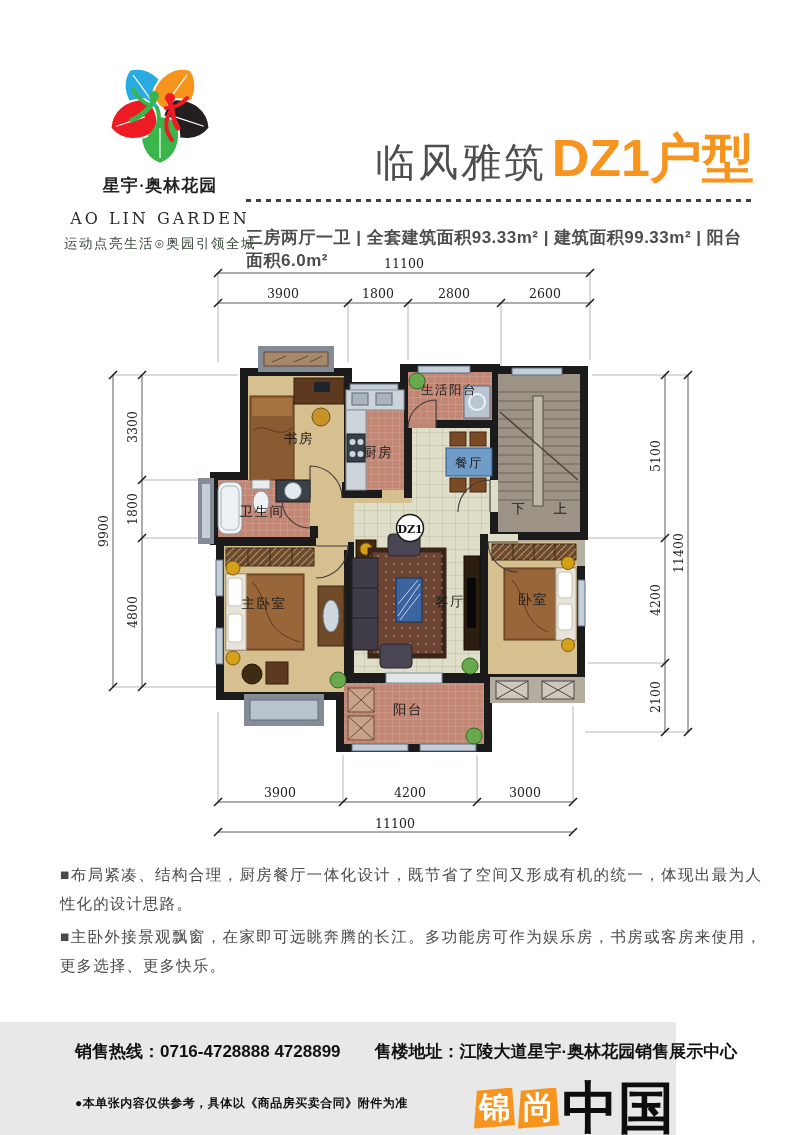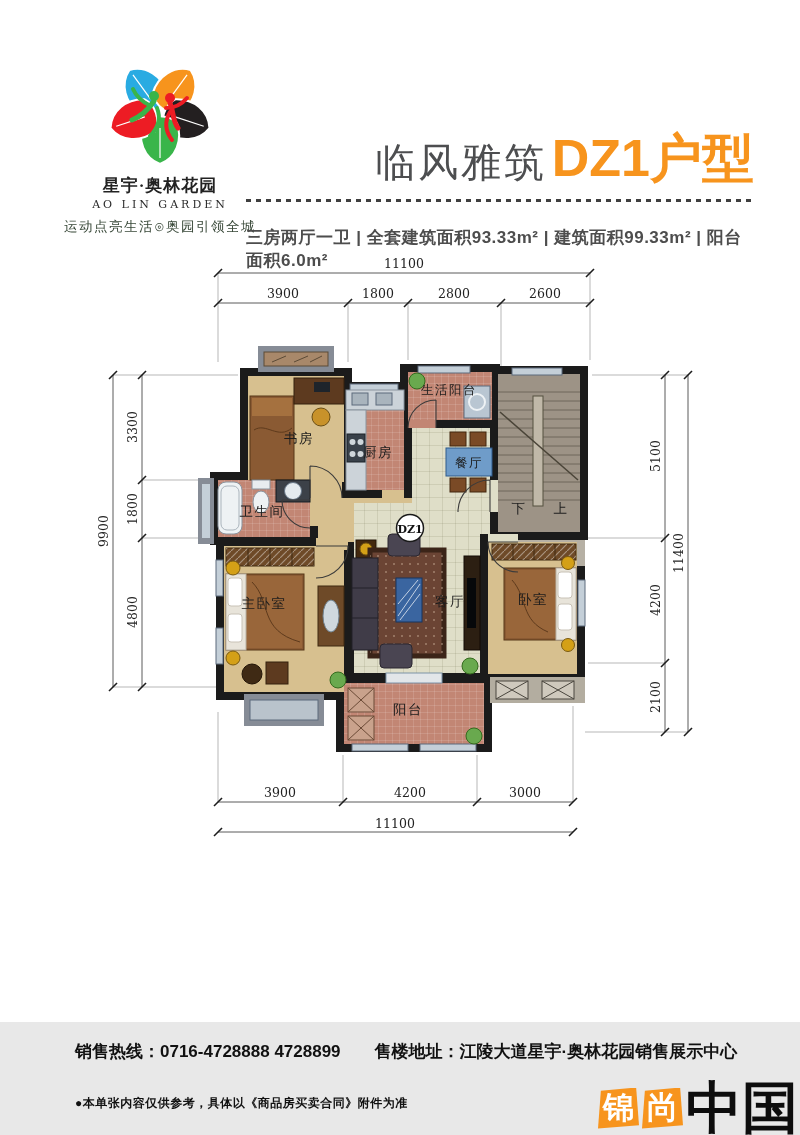--- a/index.html
+++ b/index.html
@@ -2,21 +2,21 @@
 <html><head>
 <meta charset="utf-8">
 <style>
   html,body{margin:0;padding:0;background:#fff;}
   .page{position:relative;width:800px;height:1135px;background:#fff;overflow:hidden;
         font-family:"Liberation Sans",sans-serif;}
   
   .logo{position:absolute;left:62px;top:56px;width:196px;text-align:center;}
   .logo-cn{font-size:17px;font-weight:bold;color:#222;letter-spacing:1px;
            font-family:Liberation Serif, serif;margin-top:-2px;}
-  .logo-en{font-size:11px;color:#2b2b2b;letter-spacing:3px;font-family:"DejaVu Serif",serif;margin-top:1px;}
+  .logo-en{font-size:16px;color:#2b2b2b;letter-spacing:3px;font-family:"DejaVu Serif",serif;margin-top:12px;}
   .logo-tag{font-size:13.5px;font-weight:normal;color:#374737;letter-spacing:1.5px;margin-top:7px;}
   
   .title-block{position:absolute;left:246px;top:124px;width:508px;}
   .title-line{text-align:right;white-space:nowrap;}
   .t-sub{font-size:40px;color:#4d4e50;font-family:"DejaVu Serif",serif;letter-spacing:3px;}
   .t-main{font-size:52px;color:#f7941d;font-weight:bold;letter-spacing:0px;}
   .dashes{margin-top:5px;height:3px;
           background:repeating-linear-gradient(90deg,#3f3f3f 0 5px,transparent 5px 10px);}
   .specs{margin-top:24px;font-size:17px;font-weight:bold;color:#4d4d4d;letter-spacing:.5px;}
   
@@ -26,21 +26,21 @@
   .tk{stroke:#1d1d1d;stroke-width:1.6;}
   .dim{font:12.5px "DejaVu Serif",serif;fill:#222;text-anchor:middle;}
   .rl{font-size:13.5px;fill:#1c1c1c;letter-spacing:1.5px;text-anchor:middle;
       font-family:"Liberation Sans",sans-serif;}
   .door{stroke:#3b3b3b;stroke-width:1.1;fill:none;}
   
   .desc{position:absolute;left:60px;top:860px;width:702px;font-size:15.5px;color:#4a4a4a;
         line-height:1.9;letter-spacing:1.1px;text-align:justify;}
   .desc p{margin:0 0 3px 0;}
   
-  .footer{position:absolute;left:0;top:1022px;width:800px;height:113px;background:#e8e8e8;}
+  .footer{position:absolute;left:0;top:1022px;width:676px;height:113px;background:#e8e8e8;}
   .f-line1{position:absolute;left:75px;top:18px;font-size:17px;font-weight:bold;color:#111;white-space:nowrap;}
   .f-gap{display:inline-block;width:34px;}
   .f-line2{position:absolute;left:75px;top:45px;font-size:17px;font-weight:bold;color:#111;}
   .f-disc{position:absolute;left:75px;top:73px;font-size:12px;font-weight:bold;color:#111;letter-spacing:.5px;text-align:center;}
   .watermark{position:absolute;right:2px;top:58px;display:flex;align-items:center;}
   .wm-box{width:41px;height:41px;background:#f7941d;color:#fff;font-size:31px;font-weight:bold;
           display:flex;align-items:center;justify-content:center;margin-right:3px;
           clip-path:polygon(7% 8%,93% 0,100% 92%,0 100%);}
   .wm-cn{font-size:56px;font-weight:bold;color:#0d0d0d;line-height:1;letter-spacing:0;}
 </style>
@@ -420,20 +420,24 @@
     <text class="rl" x="299" y="193">书房</text>
     <text class="rl" x="378" y="207">厨房</text>
     <text class="rl" x="449" y="144" style="font-size:12.5px">生活阳台</text>
     <text class="rl" x="262" y="266">卫生间</text>
     <text class="rl" x="264" y="358">主卧室</text>
     <text class="rl" x="450" y="356">客厅</text>
     <text class="rl" x="533" y="354">卧室</text>
     <text class="rl" x="408" y="464">阳台</text>
   </svg>
 
+  <div class="desc">
+    <p>■布局紧凑、结构合理，厨房餐厅一体化设计，既节省了空间又形成有机的统一，体现出最为人性化的设计思路。</p>
+    <p>■主卧外接景观飘窗，在家即可远眺奔腾的长江。多功能房可作为娱乐房，书房或客房来使用，更多选择、更多快乐。</p>
+  </div>
 
   <div class="footer">
     <div class="f-line1">
       <span>销售热线：</span><span>0716-4728888 4728899</span><span class="f-gap"></span><span>售楼地址：</span><span>江陵大道星宇·奥林花园销售展示中心</span>
     </div>
     <div class="f-disc">●本单张内容仅供参考，具体以《商品房买卖合同》附件为准</div>
     <div class="watermark">
       <div class="wm-box">锦</div>
       <div class="wm-box">尚</div>
       <div class="wm-cn">中国</div>

